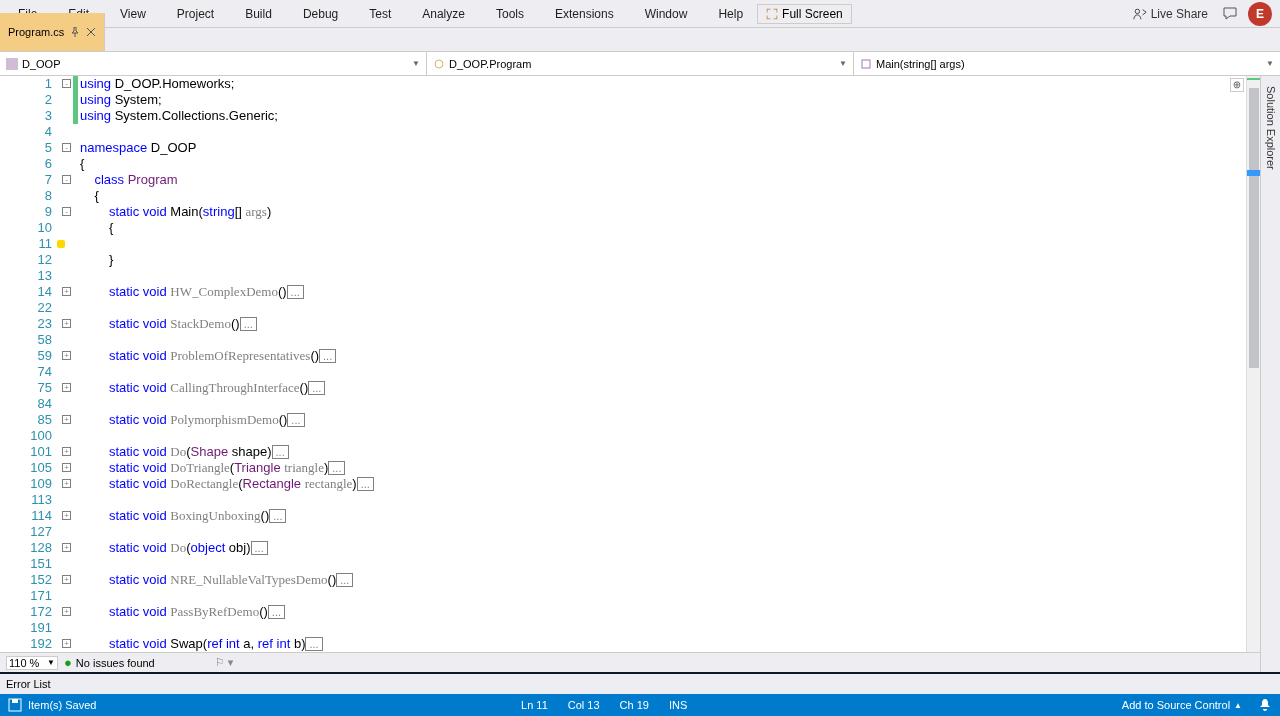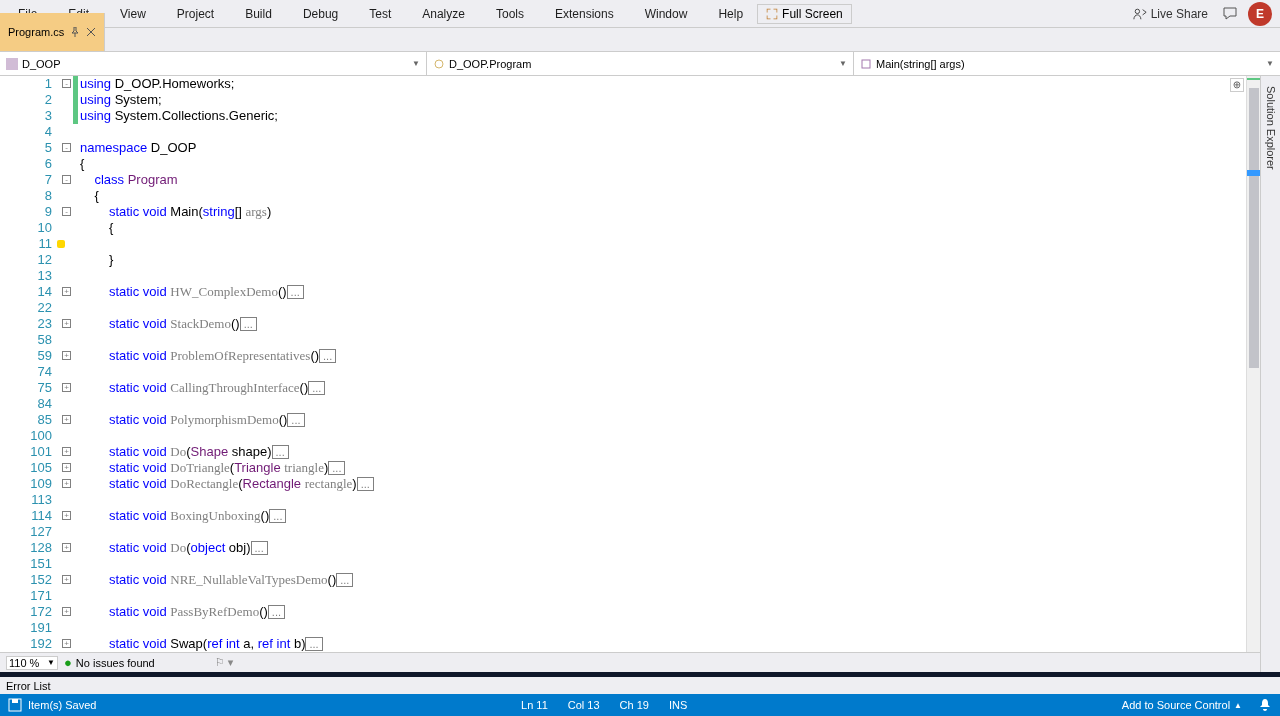--- a/index.html
+++ b/index.html
@@ -40,21 +40,21 @@
 .type { color: #701a75; }
 .gray { color: #808080; font-family: Liberation Serif, serif; }
 .scroll-right { width: 14px; background: #f0f0f0; border-left: 1px solid #ddd; position: relative; }
 .scroll-thumb { position: absolute; width: 10px; left: 2px; background: #c2c3c9; }
 .scroll-indicator { position: absolute; width: 14px; height: 2px; left: 0; }
 .side-panel { width: 20px; background: #eeeef2; border-left: 1px solid #ccc; display: flex; flex-direction: column; align-items: center; padding-top: 4px; }
 .side-text { writing-mode: vertical-rl; font-size: 11px; color: #333; padding: 6px 2px; cursor: pointer; }
 .editor-status { height: 20px; background: #eeeef2; border-top: 1px solid #ccc; display: flex; align-items: center; padding: 0 6px; font-size: 11px; }
 .zoom-combo { width: 52px; display: flex; align-items: center; border: 1px solid #ccc; padding: 0 2px; margin-right: 6px; background: #fff; }
 .status-icon-ok { color: #1a9e1a; margin-right: 4px; font-size: 13px; }
-.bottom-panel { height: 22px; background: #eeeef2; border-top: 5px solid #0f172a; display: flex; align-items: center; padding: 0 6px; font-size: 11px; }
+.bottom-panel { height: 22px; background: #eeeef2; border-top: 2px solid #0f172a; display: flex; align-items: center; padding: 0 6px; font-size: 11px; }
 .statusbar { height: 22px; background: #007acc; color: #fff; display: flex; align-items: center; padding: 0 8px; font-size: 11px; }
 .status-item { padding: 0 10px; display: flex; align-items: center; }
 .overview-btn { position: absolute; top: 2px; right: 16px; width: 14px; height: 14px; background: #fff; border: 1px solid #ccc; cursor: pointer; font-size: 10px; text-align:center; line-height:12px; color:#555;}
 .lightbulb { position: absolute; left:-3px; width:8px; height:8px; background:#ffd700; border-radius:2px; }
 </style>
 </head>
 <body>
 
 <div class="menubar">
   <div id="menu-items" style="display: flex; gap: 11px;">

